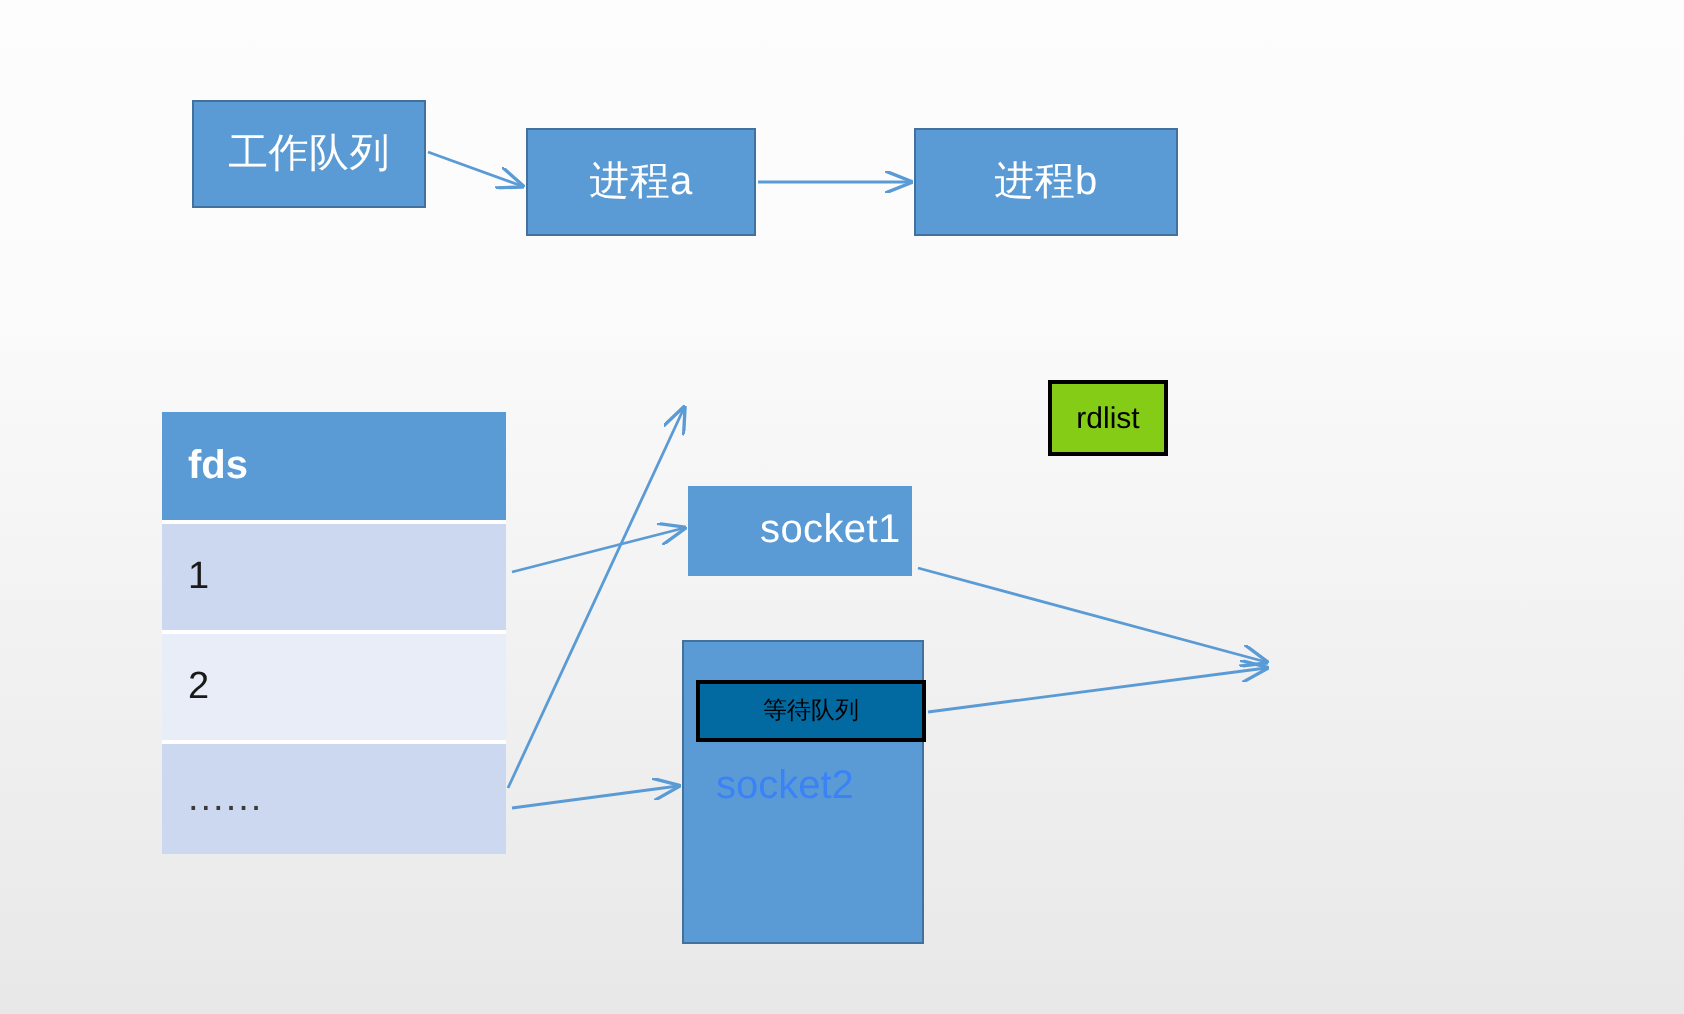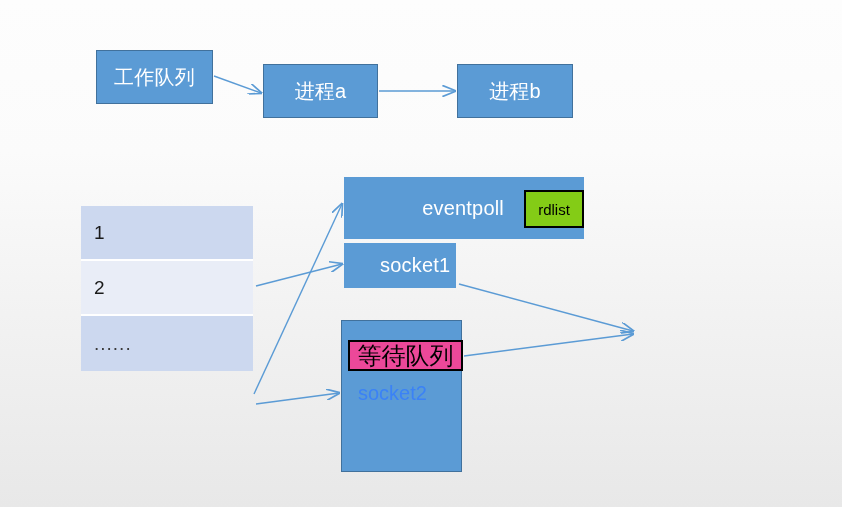--- a/index.html
+++ b/index.html
@@ -42,21 +42,21 @@
   }
   .node.right {
     justify-content: flex-end;
     padding-right: 80px;
     text-align: right;
   }
 
   
   #work-queue  { left: 96px;  top: 50px;  width: 117px; height: 54px; }
   #process-a   { left: 263px; top: 64px;  width: 115px; height: 54px; }
-  #process-b   { left: 457px; top: 64px;  width: 116px; height: 54px; }
+  #process-b   { left: 457px; top: 64px;  width: 132px; height: 54px; }
   #process-c   { left: 635px; top: 308px; width: 112px; height: 50px; }
 
   
   #fds-table {
     position: absolute;
     left: 81px;
     top: 206px;
     width: 172px;
     height: 222px;
     box-sizing: border-box;
@@ -115,24 +115,24 @@
     position: absolute;
     left: 341px; top: 320px; width: 121px; height: 152px;
     box-sizing: border-box;
     background: #5b9bd5;
     border: 1px solid #41719c;
   }
   #wait-queue {
     position: absolute;
     left: 348px; top: 340px; width: 115px; height: 31px;
     box-sizing: border-box;
-    background: #ec4899;
+    background: #0369a1;
     border: 2px solid #000000;
     color: #000000;
-    font-size: 24px;
+    font-size: 12px;
     display: flex;
     align-items: center;
     justify-content: center;
   }
   #socket2-label {
     position: absolute;
     left: 358px; top: 382px;
     color: #3b82f6;
     font-size: 20px;
   }
@@ -174,34 +174,34 @@
   <div class="node" id="work-queue">
     <span>工作队列</span>
   </div>
 
   <div class="node" id="process-b">
     <span>进程b</span>
   </div>
 
 
   <div id="fds-table">
+    <div class="fds-header">
+      <span>fds</span>
+    </div>
     <div class="fds-row shade-a">
       <span>1</span>
     </div>
     <div class="fds-row shade-b">
       <span>2</span>
     </div>
     <div class="fds-row shade-a dots">
       <span>......</span>
     </div>
   </div>
 
-  <div class="node right noborder" id="eventpoll">
-    <span>eventpoll</span>
-  </div>
 
   <div id="rdlist">
     <span>rdlist</span>
   </div>
 
   <div class="node left noborder" id="socket1">
     <span>socket1</span>
   </div>
 
   <div id="socket2-box"></div>

